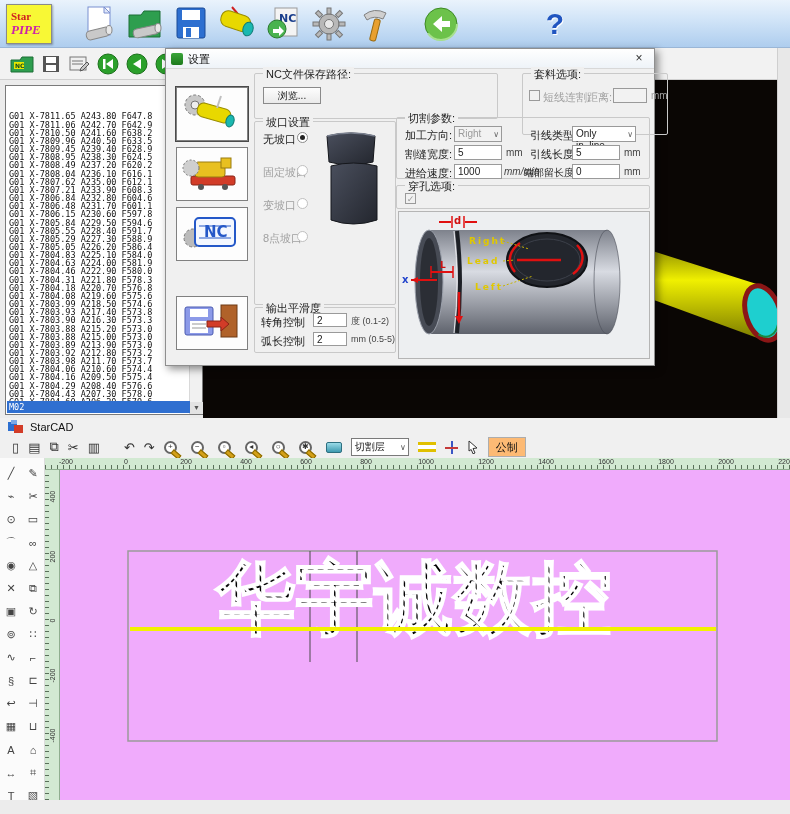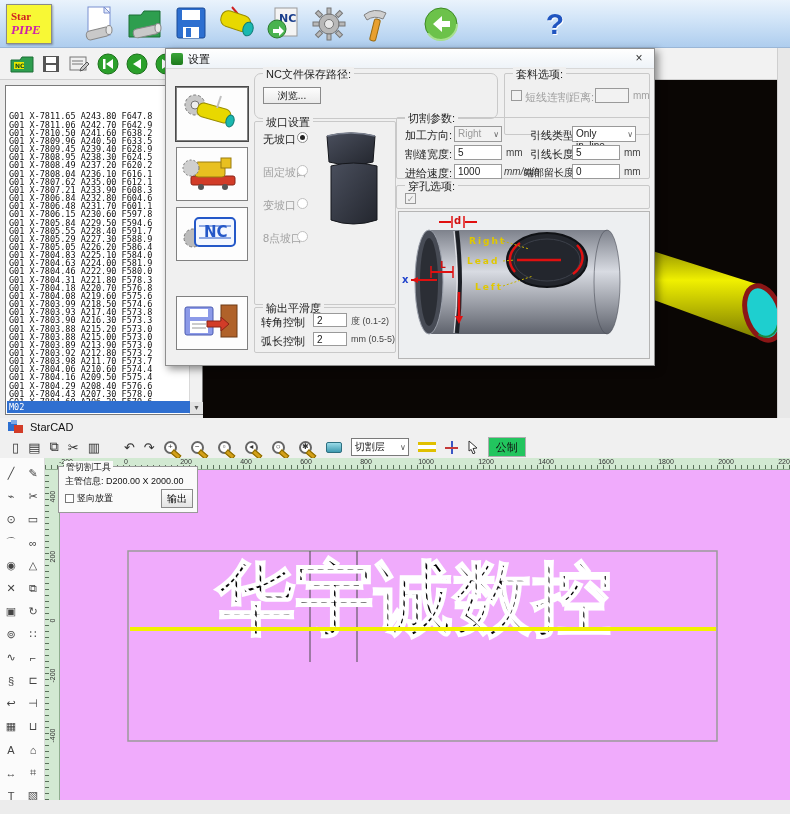--- a/index.html
+++ b/index.html
@@ -76,21 +76,21 @@
   .mag::after { content:""; position:absolute; right:-6px; bottom:-5px; width:8px; height:3px; background:#d4a017; border:1px solid #8a6a00; transform:rotate(40deg); }
   .mag-g { position:absolute; left:50%; top:50%; transform:translate(-50%,-54%); font-size:8px; color:#333; }
   .bucket { width:16px; height:11px; background:linear-gradient(#9adbe8,#3e9ab0); border:1px solid #2d6f80; border-radius:2px; }
   .sc-dd { position:relative; width:58px; height:18px; background:#fff; border:1px solid #7a7a7a; font-size:10px; line-height:16px; padding-left:3px; color:#111; }
   .sc-dd-a { position:absolute; right:2px; top:1px; font-size:8px; color:#555; }
   .ruler2 { width:18px; height:10px; border-top:3px solid #e0c000; border-bottom:3px solid #e0c000; background:#fff; }
   .crosshair { position:relative; width:13px; height:13px; }
   .crosshair::before { content:""; position:absolute; left:6px; top:0; width:2px; height:13px; background:#3a56c4; }
   .crosshair::after { content:""; position:absolute; left:0; top:6px; width:13px; height:2px; background:#c43a3a; }
   .cursor-ic { width:12px; height:14px; }
-  .sc-btn { height:20px; padding:0 7px; background:#22c55e; border:1px solid #adadad; font-size:11px; line-height:18px; color:#111; }
+  .sc-btn { height:20px; padding:0 7px; background:#fdba74; border:1px solid #adadad; font-size:11px; line-height:18px; color:#111; }
 
   #hruler { position:absolute; left:45px; top:40px; width:745px; height:12px; background:#d2e9d2; border-bottom:1px solid #8fae8f;
     background-image:repeating-linear-gradient(90deg,#5a705a 0 1px,transparent 1px 6px); background-size:100% 4px; background-position:0 100%; background-repeat:no-repeat; }
   .hlabel { position:absolute; top:0; transform:translateX(-50%); font-size:7px; color:#333; }
   #vruler { position:absolute; left:45px; top:52px; width:15px; height:330px; background:#d2e9d2; border-right:1px solid #8fae8f;
     background-image:repeating-linear-gradient(0deg,#5a705a 0 1px,transparent 1px 6px); background-size:4px 100%; background-repeat:no-repeat; }
   .vlabel { position:absolute; left:1px; width:12px; font-size:7px; color:#333; transform:rotate(-90deg); transform-origin:center; white-space:nowrap; }
   #palette { position:absolute; left:0; top:40px; width:45px; height:342px; background:#fbfbfb; border-right:1px solid #dcdcdc;
     display:grid; grid-template-columns:22px 22px; grid-auto-rows:23px; justify-items:center; align-items:center; padding-top:4px; }
   .pal-icon { font-size:11px; color:#444; cursor:default; }
@@ -298,26 +298,26 @@
         <rect x="8" y="10" width="28" height="28" rx="2" fill="#8c9ae8" stroke="#4a5ab0"></rect>
         <rect x="13" y="12" width="18" height="8" fill="#fff"></rect>
         <rect x="13" y="24" width="18" height="12" fill="#fff"></rect>
         <line x1="15" y1="27" x2="29" y2="27" stroke="#999"></line>
         <line x1="15" y1="31" x2="29" y2="31" stroke="#999"></line>
         <rect x="44" y="8" width="16" height="32" fill="#b0622a" stroke="#6e3a14"></rect>
         <path d="M30,24 h14 v-4 l8,7 -8,7 v-4 h-14 z" fill="#d23c28" stroke="#8a2416"></path>
       </svg>
   </div>
 
-  <div class="grp" style="left:88px; top:24px; width:244px; height:46px;border-radius:7px;">
+  <div class="grp" style="left:88px; top:24px; width:244px; height:46px;">
     <span class="lg">NC文件保存路径:</span>
     <div class="dbtn" style="left:8px; top:13px; width:58px; height:17px; line-height:15px;">浏览...</div>
   </div>
 
-  <div class="grp" style="left:338px; top:24px; width:146px; height:62px;">
+  <div class="grp" style="left:356px; top:24px; width:146px; height:62px;">
     <span class="lg">套料选项:</span>
     <span class="cb dis" style="left:6px; top:16px;"></span>
     <span class="lbl gray" style="left:20px; top:16px;">短线连割:</span>
     <span class="lbl gray" style="left:64px; top:16px;">距离:</span>
     <span class="fld dis" style="left:90px; top:14px; width:34px; height:15px;"></span>
     <span class="unit" style="left:128px; top:16px; color:#a0a0a0;">mm</span>
   </div>
 
   <div class="grp" style="left:88px; top:72px; width:142px; height:184px;">
     <span class="lg">坡口设置</span>
@@ -535,24 +535,15 @@
         </pattern>
       </defs>
       <rect x="68" y="81" width="589" height="190" fill="none" stroke="#9a9a9a" stroke-width="1.5"></rect>
       <line x1="250" y1="81" x2="250" y2="192" stroke="#4a4a4a"></line>
       <line x1="297" y1="81" x2="297" y2="192" stroke="#4a4a4a"></line>
       <text id="hz-text" x="156" y="156" font-size="80" font-weight="bold" fill="url(#hatch)" stroke="#ffffff" stroke-width="1.6" textLength="396" lengthAdjust="spacingAndGlyphs">华宇诚数控</text>
       <line x1="70" y1="159" x2="656" y2="159" stroke="#f2f200" stroke-width="4"></line>
     </svg>
   </div>
 
-  <div id="pipe-panel">
-    <span class="pt">管切割工具</span>
-    <span class="info"><span>主管信息:</span> <span>D200.00 X 2000.00</span></span>
-    <span class="cbrow">
-        <span class="cbx"></span>
-        <span>竖向放置</span>
-      </span>
-    <div id="pp-out">输出</div>
-  </div>
 
   <div id="bottom-strip"></div>
 </div>
 
 </body></html>

